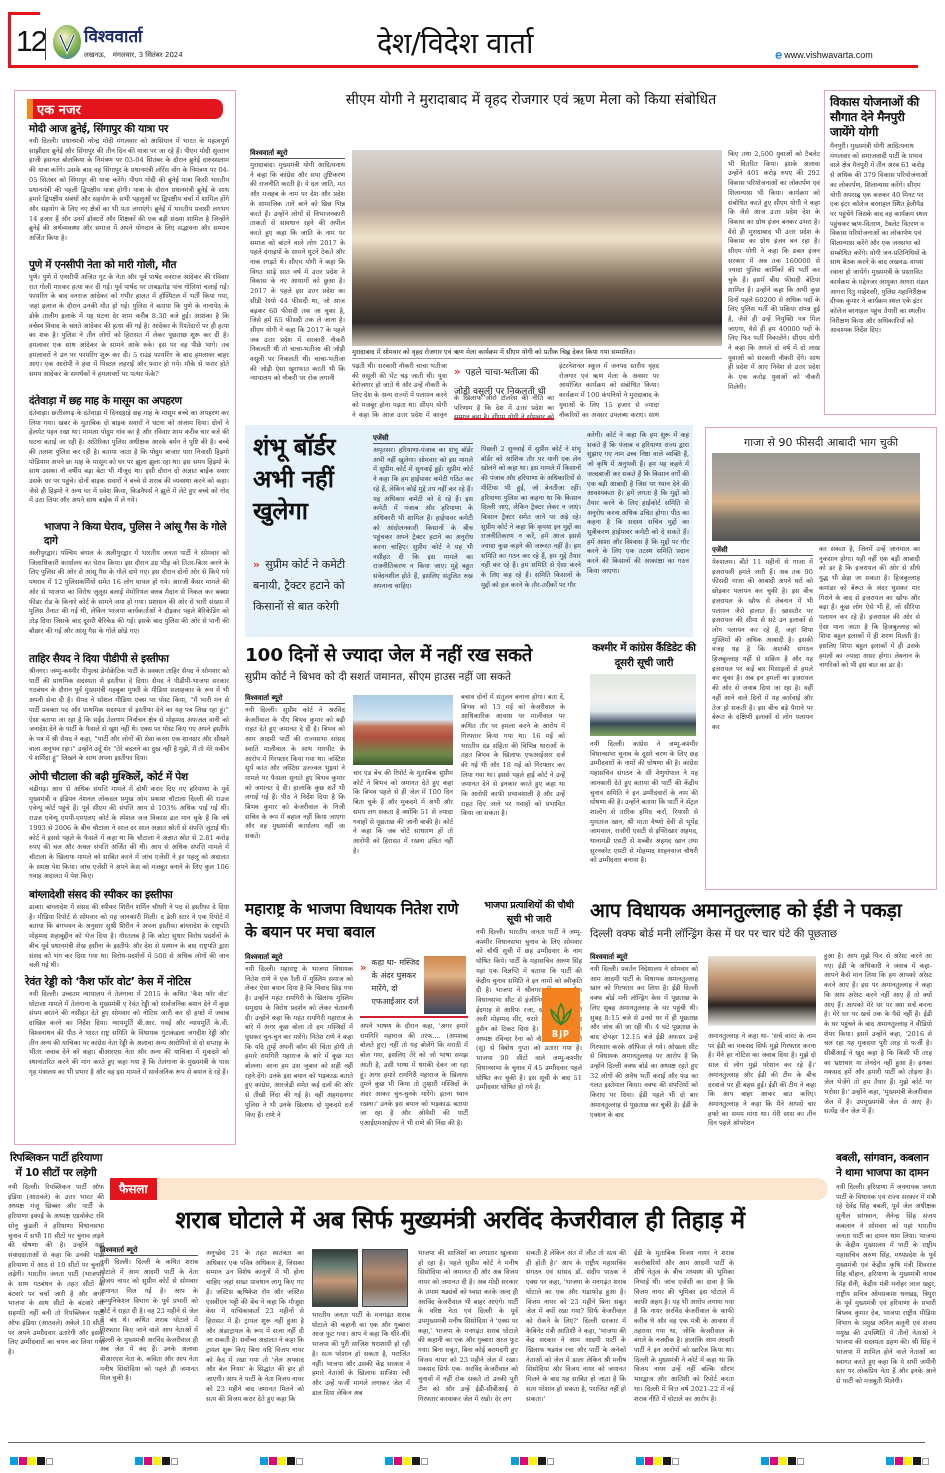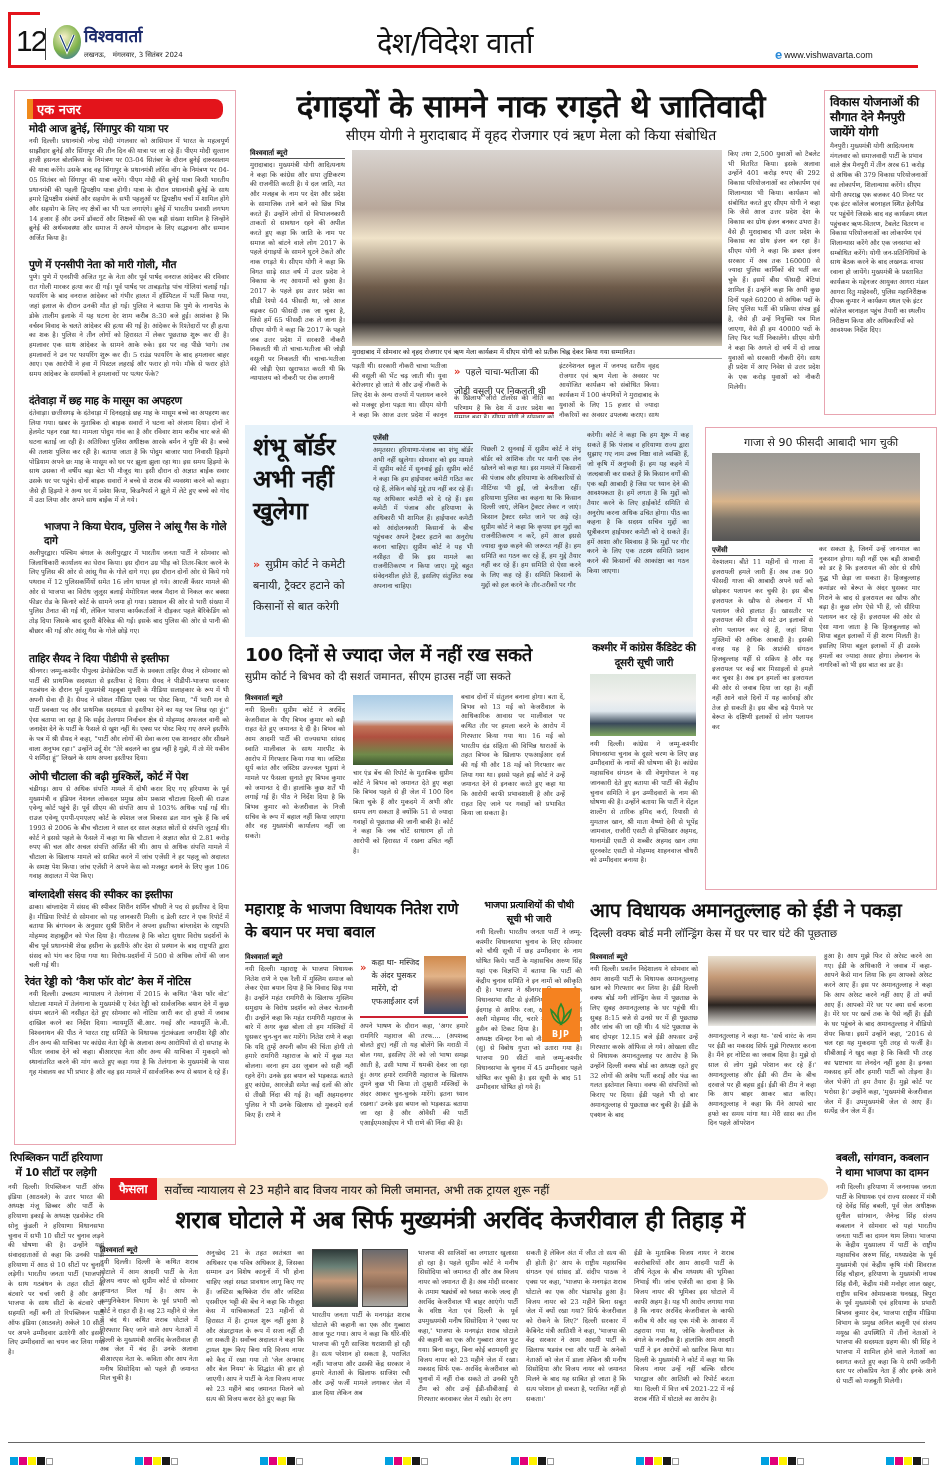--- a/index.html
+++ b/index.html
@@ -70,30 +70,29 @@
     <div class="hd" style="font-size:10.5px;margin:2px 0 2px 8px;">बांग्लादेशी संसद की स्पीकर का इस्तीफा</div>
     <div class="body-text" style="height:68px;margin-left:8px;">ढाका। बांग्लादेश में संसद की स्पीकर शिरीन शर्मिन चौधरी ने पद से इस्तीफा दे दिया है। मीडिया रिपोर्ट से सोमवार को यह जानकारी मिली। द डेली स्टार ने एक रिपोर्ट में बताया कि बंगभवन के अनुसार सुश्री शिरीन ने अपना इस्तीफा बांग्लादेश के राष्ट्रपति मोहम्मद शहाबुद्दीन को भेज दिया है। गौरतलब है कि कोटा सुधार विरोध प्रदर्शनों के बीच पूर्व प्रधानमंत्री शेख हसीना के इस्तीफे और देश से प्रस्थान के बाद राष्ट्रपति द्वारा संसद को भंग कर दिया गया था। विरोध-प्रदर्शनों में 500 से अधिक लोगों की जान चली गई थी।</div>
   </div>
   <div>
     <div class="hd" style="font-size:11px;margin:2px 0 2px 4px;">रेवंत रेड्डी को ‘कैश फॉर वोट’ केस में नोटिस</div>
     <div class="body-text" style="height:110px;margin-left:8px;">नयी दिल्ली। उच्चतम न्यायालय ने तेलंगाना में 2015 के कथित ‘कैश फॉर वोट’ घोटाला मामले में तेलंगाना के मुख्यमंत्री ए रेवंत रेड्डी को सार्वजनिक बयान देने में कुछ संयम बरतने की नसीहत देते हुए सोमवार को नोटिस जारी कर दो हफ्ते में जवाब दाखिल करने का निर्देश दिया। न्यायमूर्ति बी.आर. गवई और न्यायमूर्ति के.वी. विश्वनाथन की पीठ ने भारत राष्ट्र समिति के विधायक गुंटाकंडला जगदीश रेड्डी और तीन अन्य की याचिका पर कांग्रेस नेता रेड्डी के अलावा अन्य आरोपियों से दो सप्ताह के भीतर जवाब देने को कहा। बीआरएस नेता और अन्य की याचिका में मुकदमे को स्थानांतरित करने की मांग करते हुए कहा गया है कि तेलंगाना के मुख्यमंत्री के पास गृह मंत्रालय का भी प्रभार है और वह इस मामले में सार्वजनिक रूप से बयान दे रहे हैं।</div>
   </div>
 </div>
 
 <div class="abs" style="left:242px;top:88px;width:578px;height:330px;">
-  <div class="hd" style="text-align:center;font-size:31px;line-height:36px;">दंगाइयों के सामने नाक रगड़ते थे जातिवादी</div>
   <div style="text-align:center;font-size:14px;color:#111;margin-top:1px;">सीएम योगी ने मुरादाबाद में वृहद रोजगार एवं ऋण मेला को किया संबोधित</div>
   <div class="abs" style="left:8px;top:60px;width:95px;">
     <div class="byline">विश्ववार्ता ब्यूरो</div>
     <div class="body-text" style="height:266px;">मुरादाबाद। मुख्यमंत्री योगी आदित्यनाथ ने कहा कि कांग्रेस और सपा तुष्टिकरण की राजनीति करती है। ये दल जाति, मत और मजहब के नाम पर देश और प्रदेश के सामाजिक ताने बाने को छिन्न भिन्न करते हैं। उन्होंने लोगों से विभाजनकारी ताकतों से सावधान रहने की अपील करते हुए कहा कि जाति के नाम पर समाज को बांटने वाले लोग 2017 के पहले दंगाइयों के सामने घुटने टेकते और नाक रगड़ते थे। सीएम योगी ने कहा कि विगत साढ़े सात वर्ष में उत्तर प्रदेश ने विकास के नए आयामों को छुआ है। 2017 के पहले इस उत्तर प्रदेश का सीडी रेश्यो 44 फीसदी था, जो आज बढ़कर 60 फीसदी तक जा चुका है, जिसे हमें 65 फीसदी तक ले जाना है। सीएम योगी ने कहा कि 2017 के पहले जब उत्तर प्रदेश में सरकारी नौकरी निकलती थी तो चाचा-भतीजा की जोड़ी वसूली पर निकलती थी। चाचा-भतीजा की जोड़ी ऐसा खुराफात करती थी कि न्यायालय को नौकरी पर रोक लगानी</div>
   </div>
   <div class="abs photo" style="left:110px;top:62px;width:370px;height:196px;background:linear-gradient(180deg,#d9d4d0 0,#b8a79a 30%,#f0e3c9 45%,#6e5b4a 70%,#2f2a28 88%,#cfc6b5);"></div>
   <div class="abs" style="left:110px;top:258px;width:370px;font-size:6.6px;color:#111;border-bottom:1px solid #999;padding:1px 0 2px;">मुरादाबाद में सोमवार को वृहद रोजगार एवं ऋण मेला कार्यक्रम में सीएम योगी को प्रतीक चिह्न देकर किया गया सम्मानित।</div>
   <div class="abs body-text" style="left:110px;top:274px;width:95px;height:56px;">पड़ती थी। सरकारी नौकरी चाचा भतीजा की वसूली की भेंट चढ़ जाती थी। युवा बेरोजगार हो जाते थे और उन्हें नौकरी के लिए देश के अन्य राज्यों में पलायन करने को मजबूर होना पड़ता था। सीएम योगी ने कहा कि आज उत्तर प्रदेश में कानून व्यवस्था सुदृढ़ हुई है। डबल इंजन सरकार की भ्रष्टाचार और अपराध</div>
-  <div class="abs" style="left:212px;top:272px;width:100px;border-bottom:2px solid #c23;padding-bottom:14px;">
+  <div class="abs" style="left:212px;top:272px;width:100px;border-bottom:2px solid #c23;padding-bottom:20px;">
     <span class="chev" style="font-size:10px;">»</span>
     <span class="pull" style="font-size:9px;line-height:12px;">पहले चाचा-भतीजा की जोड़ी वसूली पर निकलती थी</span>
   </div>
   <div class="abs body-text" style="left:212px;top:306px;width:100px;height:24px;">के खिलाफ जीरो टॉलरेंस की नीति का परिणाम है कि देश में उत्तर प्रदेश का सम्मान बढ़ा है। सीएम योगी ने सोमवार को आर्यन्ट्ट</div>
   <div class="abs body-text" style="left:317px;top:274px;width:100px;height:56px;">इंटरनेशनल स्कूल में जनपद स्तरीय वृहद रोजगार एवं ऋण मेला के अवसर पर आयोजित कार्यक्रम को संबोधित किया। कार्यक्रम में 100 कंपनियों ने मुरादाबाद के युवाओं के लिए 15 हजार से ज्यादा नौकरियों का अवसर उपलब्ध कराए। साथ ही मेले में सीएम योगी ने 175.50 करोड़ रुपए का ऋण वितरित</div>
   <div class="abs body-text" style="left:486px;top:62px;width:92px;height:268px;">किए तथा 2,500 युवाओं को टैबलेट भी वितरित किया। इसके अलावा उन्होंने 401 करोड़ रुपए की 292 विकास परियोजनाओं का लोकार्पण एवं शिलान्यास भी किया। कार्यक्रम को संबोधित करते हुए सीएम योगी ने कहा कि जैसे आज उत्तर प्रदेश देश के विकास का ग्रोथ इंजन बनकर उभरा है। वैसे ही मुरादाबाद भी उत्तर प्रदेश के विकास का ग्रोथ इंजन बन रहा है। सीएम योगी ने कहा कि डबल इंजन सरकार में अब तक 160000 से ज्यादा पुलिस कार्मिकों की भर्ती कर चुके हैं। इसमें बीस फीसदी बेटियां शामिल हैं। उन्होंने कहा कि अभी कुछ दिनों पहले 60200 से अधिक पदों के लिए पुलिस भर्ती की प्रक्रिया संपन्न हुई है, जैसे ही उन्हें नियुक्ति पत्र मिल जाएगा, वैसे ही हम 40000 पदों के लिए फिर भर्ती निकालेंगे। सीएम योगी ने कहा कि अगले दो वर्ष में दो लाख युवाओं को सरकारी नौकरी देंगे। साथ ही प्रदेश में आए निवेश से उत्तर प्रदेश के एक करोड़ युवाओं को नौकरी मिलेगी।</div>
 </div>
 
 <div class="abs pinkbox" style="left:824px;top:90px;width:112px;height:325px;padding:4px 5px;">
   <div class="hd" style="font-size:12px;line-height:15px;">विकास योजनाओं की सौगात देने मैनपुरी जायेंगे योगी</div>
@@ -181,21 +180,20 @@
   <div class="abs body-text" style="left:234px;top:54px;width:108px;height:190px;">हुआ है। आप मुझे फिर से अरेस्ट करने आ गए। ईडी के अधिकारी ने जवाब में कहा- आपने कैसे मान लिया कि हम आपको अरेस्ट करने आए हैं। इस पर अमानतुल्लाह ने कहा कि आप अरेस्ट करने नहीं आए हैं तो क्यों आए हैं। आपको मेरे घर पर क्या सर्च करना है। मेरे घर पर खर्च तक के पैसे नहीं हैं। ईडी के घर पहुंचने के बाद अमानतुल्लाह ने वीडियो शेयर किया। इसमें उन्होंने कहा, '2016 से चल रहा यह मुकदमा पूरी तरह से फर्जी है। सीबीआई ने खुद कहा है कि किसी भी तरह का भ्रष्टाचार या लेनदेन नहीं हुआ है। इनका मकसद हमें और हमारी पार्टी को तोड़ना है। जेल भेजेंगे तो हम तैयार हैं। मुझे कोर्ट पर भरोसा है।' उन्होंने कहा, 'मुख्यमंत्री केजरीवाल जेल में हैं। उपमुख्यमंत्री जेल से आए हैं। सत्येंद्र जैन जेल में हैं।</div>
 </div>
 
 <div class="abs" style="left:8px;top:1150px;width:96px;height:290px;">
   <div class="hd" style="text-align:center;font-size:10.5px;line-height:15px;">रिपब्लिकन पार्टी हरियाणा में 10 सीटों पर लड़ेगी</div>
   <div class="body-text" style="height:248px;margin-top:3px;">नयी दिल्ली। रिपब्लिकन पार्टी ऑफ इंडिया (आठवले) के उत्तर भारत की अध्यक्ष मंजू छिब्बर और पार्टी के हरियाणा इकाई के अध्यक्ष एडवोकेट रवि सोनू कुंडली ने हरियाणा विधानसभा चुनाव में सभी 10 सीटों पर चुनाव लड़ने की घोषणा की है। उन्होंने यहां संवाददाताओं से कहा कि उनकी पार्टी हरियाणा में आठ से 10 सीटों पर चुनाव लड़ेगी। भारतीय जनता पार्टी (भाजपा) के साथ गठबंधन के तहत सीटों के बंटवारे पर चर्चा जारी है और अगर भाजपा के साथ सीटों के बंटवारे पर सहमति नहीं बनी तो रिपब्लिकन पार्टी ऑफ इंडिया (आठवले) अकेले 10 सीटों पर अपने उम्मीदवार उतारेगी और इसके लिए उम्मीदवारों का चयन कर लिया गया है।</div>
 </div>
 
 <div class="abs" style="left:110px;top:1178px;width:718px;height:22px;background:#fbe6cf;border-radius:0 11px 11px 0;display:flex;align-items:center;">
   <span style="background:#e3141b;color:#fff;font-weight:bold;font-size:12px;padding:3px 9px;height:22px;line-height:16px;">फैसला</span>
-  <span style="font-size:11.5px;color:#111;margin-left:8px;white-space:nowrap;">सर्वोच्च न्यायालय से 23 महीने बाद विजय नायर को मिली जमानत, अभी तक ट्रायल शुरू नहीं</span>
 </div>
 
 <div class="abs" style="left:100px;top:1203px;width:720px;height:240px;">
   <div class="hd" style="text-align:center;font-size:24px;line-height:34px;white-space:nowrap;">शराब घोटाले में अब सिर्फ मुख्यमंत्री अरविंद केजरीवाल ही तिहाड़ में</div>
   <div class="abs" style="left:0;top:42px;width:98px;">
     <div class="byline">विश्ववार्ता ब्यूरो</div>
     <div class="body-text" style="height:180px;">नयी दिल्ली। दिल्ली के कथित शराब घोटाले में आम आदमी पार्टी के नेता विजय नायर को सुप्रीम कोर्ट से सोमवार जमानत मिल गई है। आप के कम्युनिकेशन विभाग के पूर्व प्रभारी को कोर्ट ने राहत दी है। वह 23 महीने से जेल में बंद थे। कथित शराब घोटाले में गिरफ्तार किए जाने वाले आप नेताओं में दिल्ली के मुख्यमंत्री अरविंद केजरीवाल ही अब जेल में बंद हैं। उनके अलावा बीआरएस नेता के. कविता और आप नेता मनीष सिसोदिया को पहले ही जमानत मिल चुकी है।</div>
   </div>
   <div class="abs body-text" style="left:106px;top:46px;width:98px;height:190px;">अनुच्छेद 21 के तहत स्वतंत्रता का अधिकार एक पवित्र अधिकार है, जिसका सम्मान उन विशेष कानूनों में भी होना चाहिए जहां सख्त प्रावधान लागू किए गए हैं। जस्टिस ऋषिकेश रॉय और जस्टिस एसवीएन भट्टी की बेंच ने कहा कि मौजूदा केस में याचिकाकर्ता 23 महीनों से हिरासत में हैं। ट्रायल शुरू नहीं हुआ है और अंडरट्रायल के रूप में सजा नहीं दी जा सकती है। सर्वोच्च अदालत ने कहा कि ट्रायल शुरू किए बिना यदि विजय नायर को कैद में रखा गया तो 'जेल अपवाद और बेल नियम' के सिद्धांत की हार हो जाएगी। आप ने पार्टी के नेता विजय नायर को 23 महीने बाद जमानत मिलने को सत्य की विजय करार देते हुए कहा कि</div>
   <div class="abs" style="left:212px;top:46px;width:46px;height:58px;background:linear-gradient(180deg,#2f3b3a 0,#6b8278 30%,#c79a7a 55%,#37433f 100%);border:1px solid #444;"></div>

